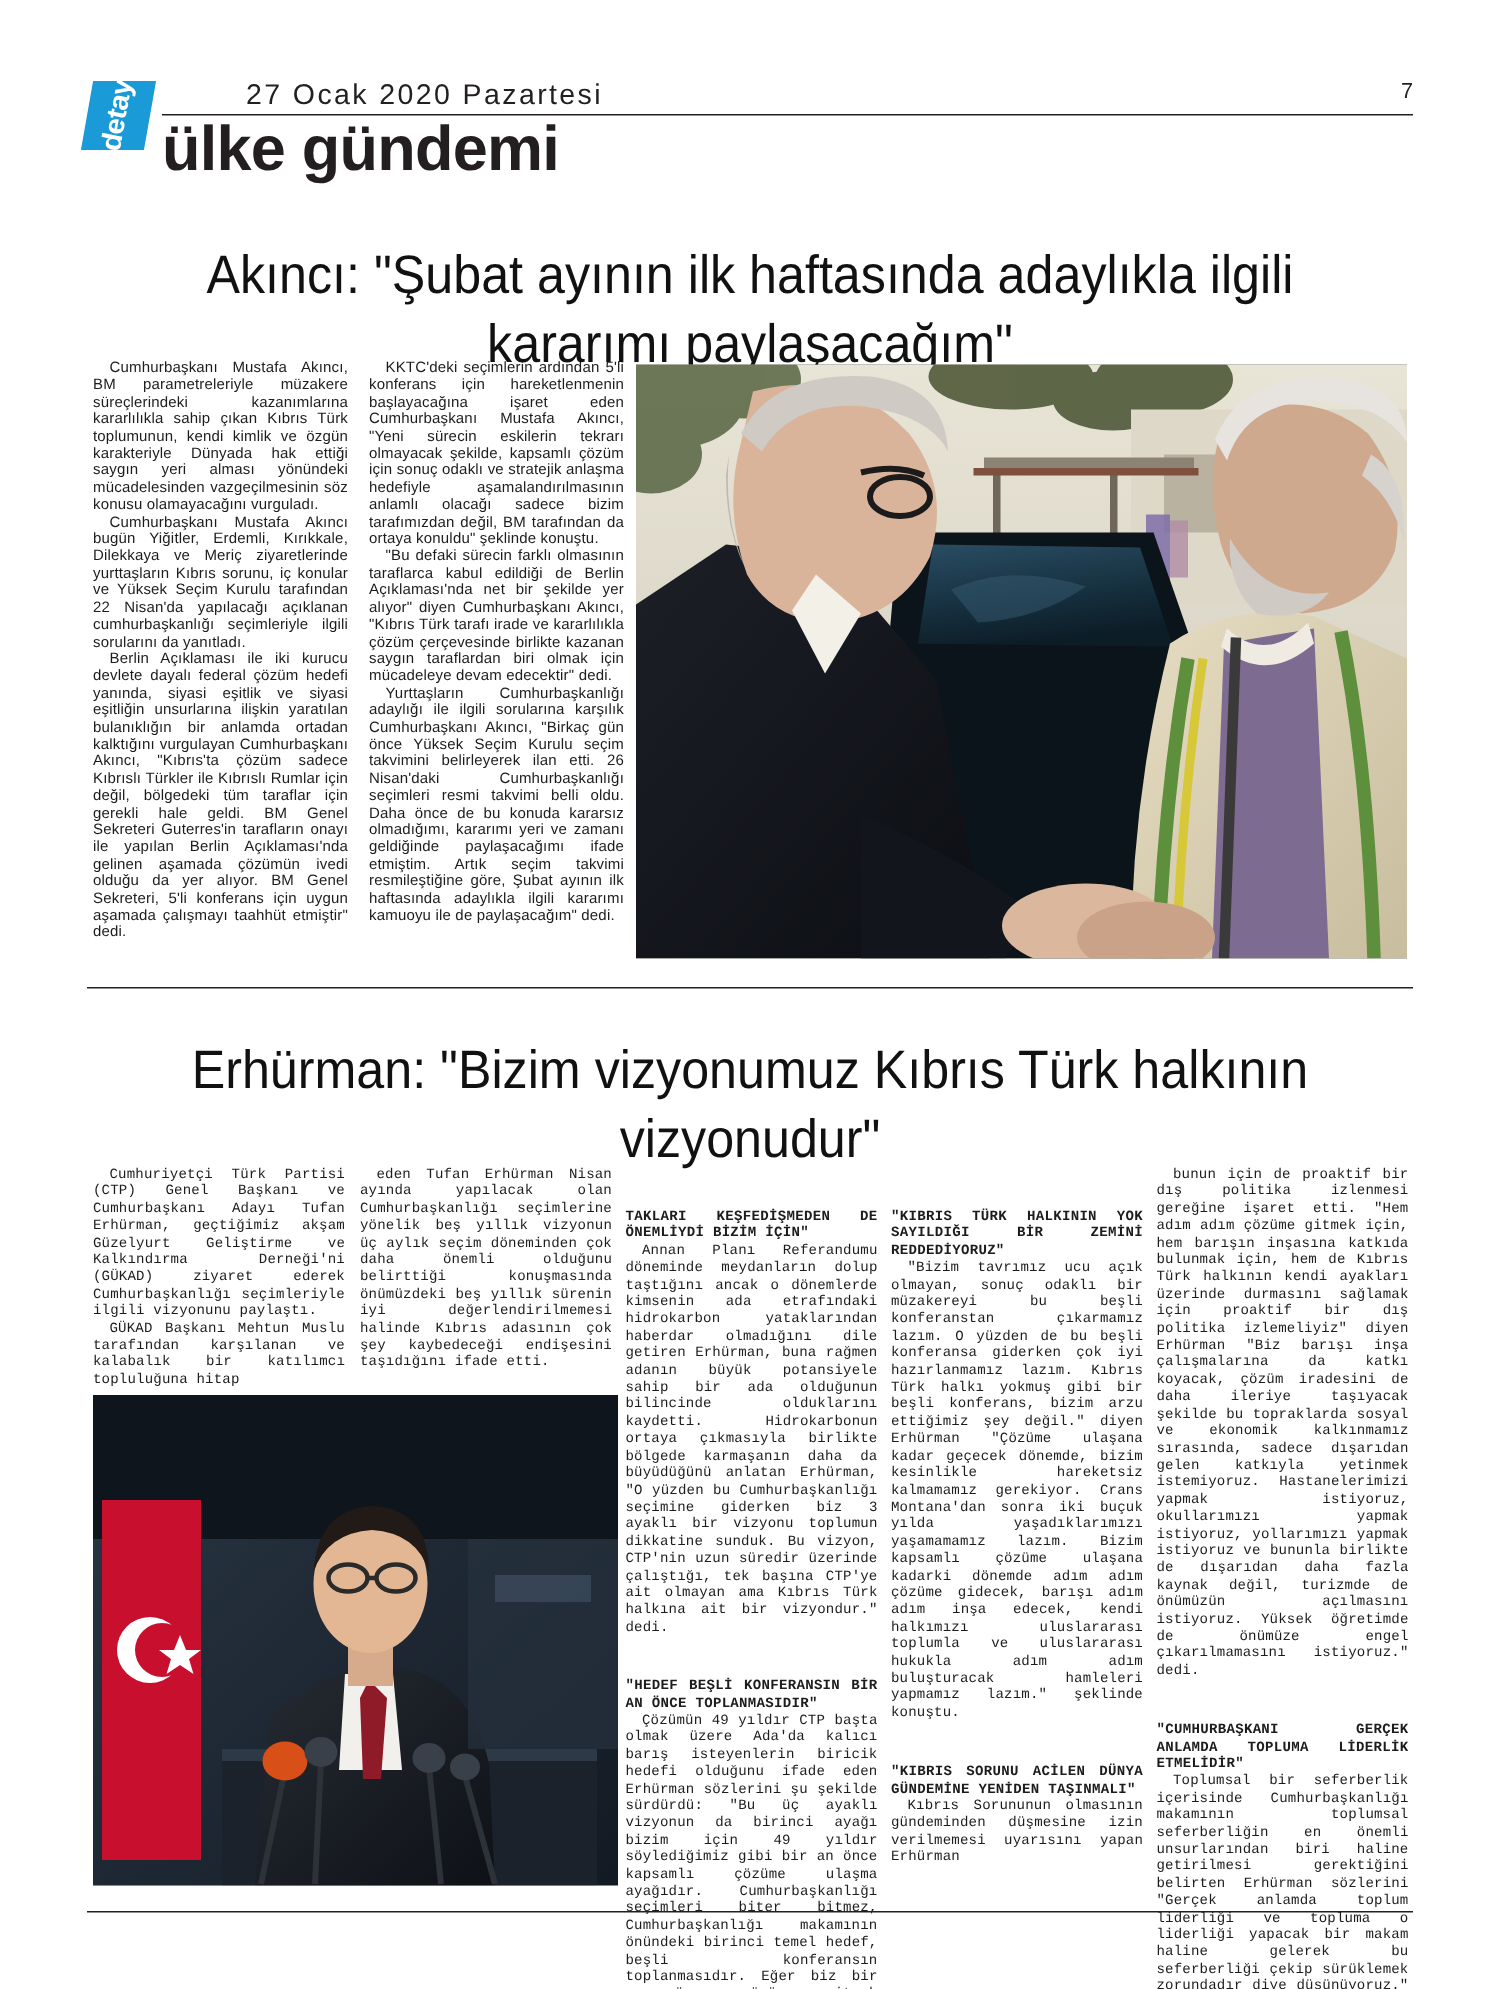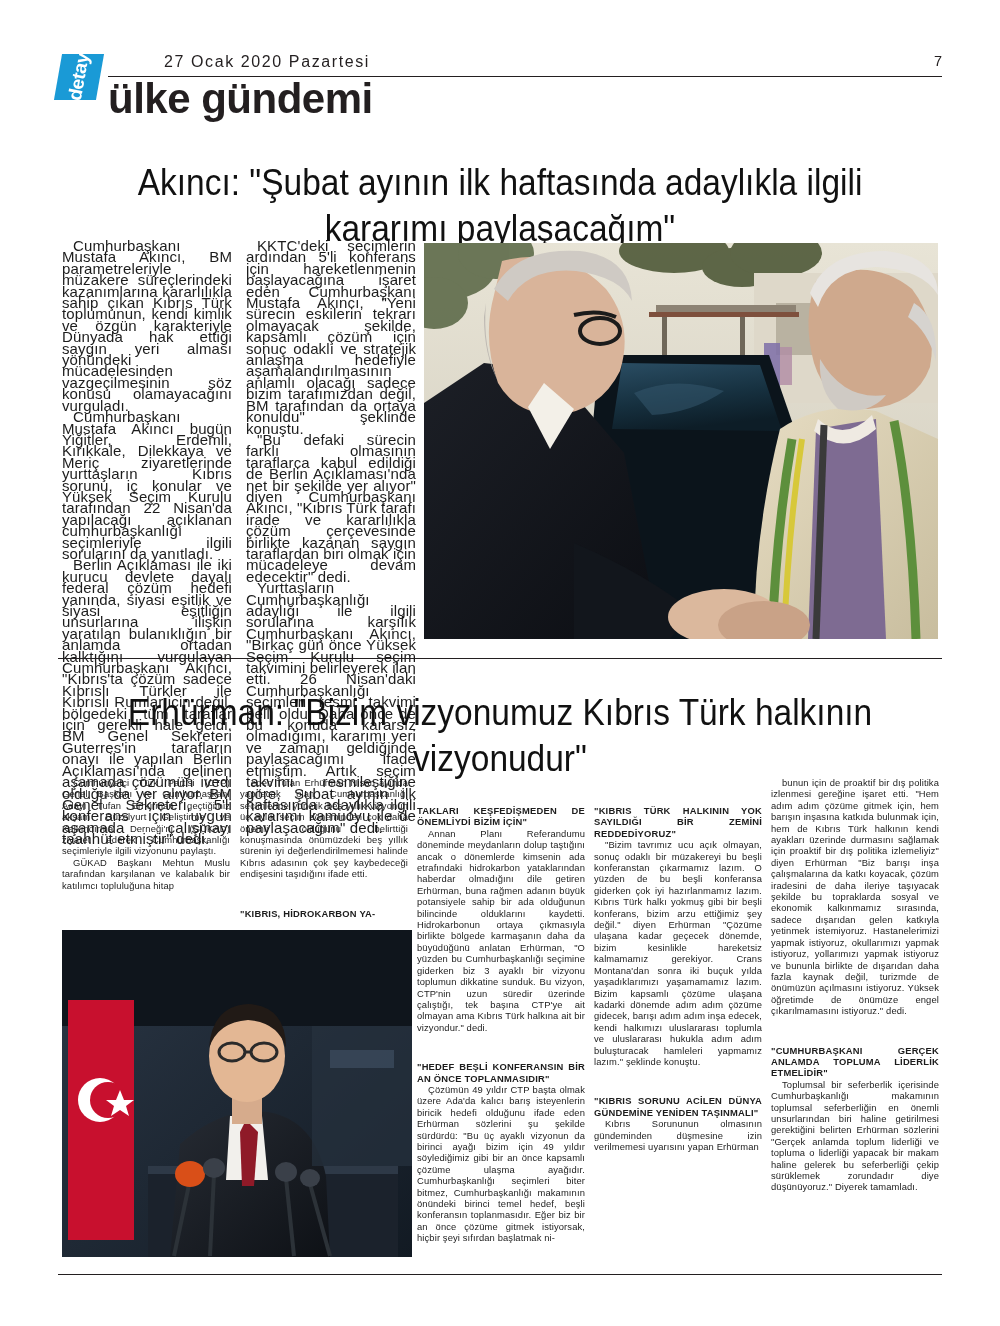--- a/index.html
+++ b/index.html
@@ -22,42 +22,42 @@
     font-size:19px;letter-spacing:-0.5px;
     transform:rotate(-90deg);
     position:absolute;left:-9px;top:12px;width:60px;text-align:center;
   }
   .date-line{
     position:absolute;left:50px;top:0px;width:834px;height:24px;
     border-bottom:1.6px solid #231f20;
   }
   .date-text{
     position:absolute;left:56px;top:1px;
-    font-size:16px;letter-spacing:1.6px;color:#231f20;
+    font-size:19px;letter-spacing:1.6px;color:#231f20;
   }
   .page-num{
     position:absolute;right:0px;top:1px;
     font-size:14.5px;color:#231f20;
   }
   .section-title{
     position:absolute;left:50px;top:22px;
     font-size:42px;font-weight:700;color:#231f20;letter-spacing:-0.5px;
     line-height:50px;
   }
 
   
   .headline1{
     position:absolute;left:62px;top:136px;width:876px;
     text-align:center;font-size:36px;line-height:46px;
     font-weight:400;color:#111;
     transform:scaleX(0.93);transform-origin:center top;
   }
   .a1-col{
     position:absolute;top:240px;width:170px;
-    font-size:15px;line-height:11.4px;text-align:justify;color:#1c1c1c;
+    font-size:10px;line-height:11.4px;text-align:justify;color:#1c1c1c;
     letter-spacing:0.12px;
   }
   .a1-col p{margin:0;text-indent:11px;}
   #a1c1{left:62px;}
   #a1c2{left:246px;}
 
   .photo1{
     position:absolute;left:424px;top:243px;width:514px;height:396px;
     overflow:hidden;background:#7a7f72;
   }
@@ -72,21 +72,21 @@
     position:absolute;left:62px;top:666px;width:876px;
     text-align:center;font-size:36px;line-height:46px;
     font-weight:400;color:#111;
     transform:scaleX(0.93);transform-origin:center top;
   }
   .a2-col{
     position:absolute;top:777px;width:168px;
     font-size:9.4px;line-height:11.4px;text-align:justify;color:#1c1c1c;
     letter-spacing:0.12px;
   }
-  .a2-col p{margin:0;text-indent:11px;}
+  .a2-col p{margin:0;text-indent:11px;font-family:Liberation Mono, monospace;}
   .a2-col p.sub{font-weight:700;text-indent:0;letter-spacing:0.2px;margin-top:28px;}
   #a2c1{left:62px;height:160px;}
   #a2c2{left:240px;}
   #a2c3{left:417px;}
   #a2c4{left:594px;}
   #a2c5{left:771px;}
 
   .photo2{
     position:absolute;left:62px;top:930px;width:350px;height:327px;
     overflow:hidden;background:#2d3640;

